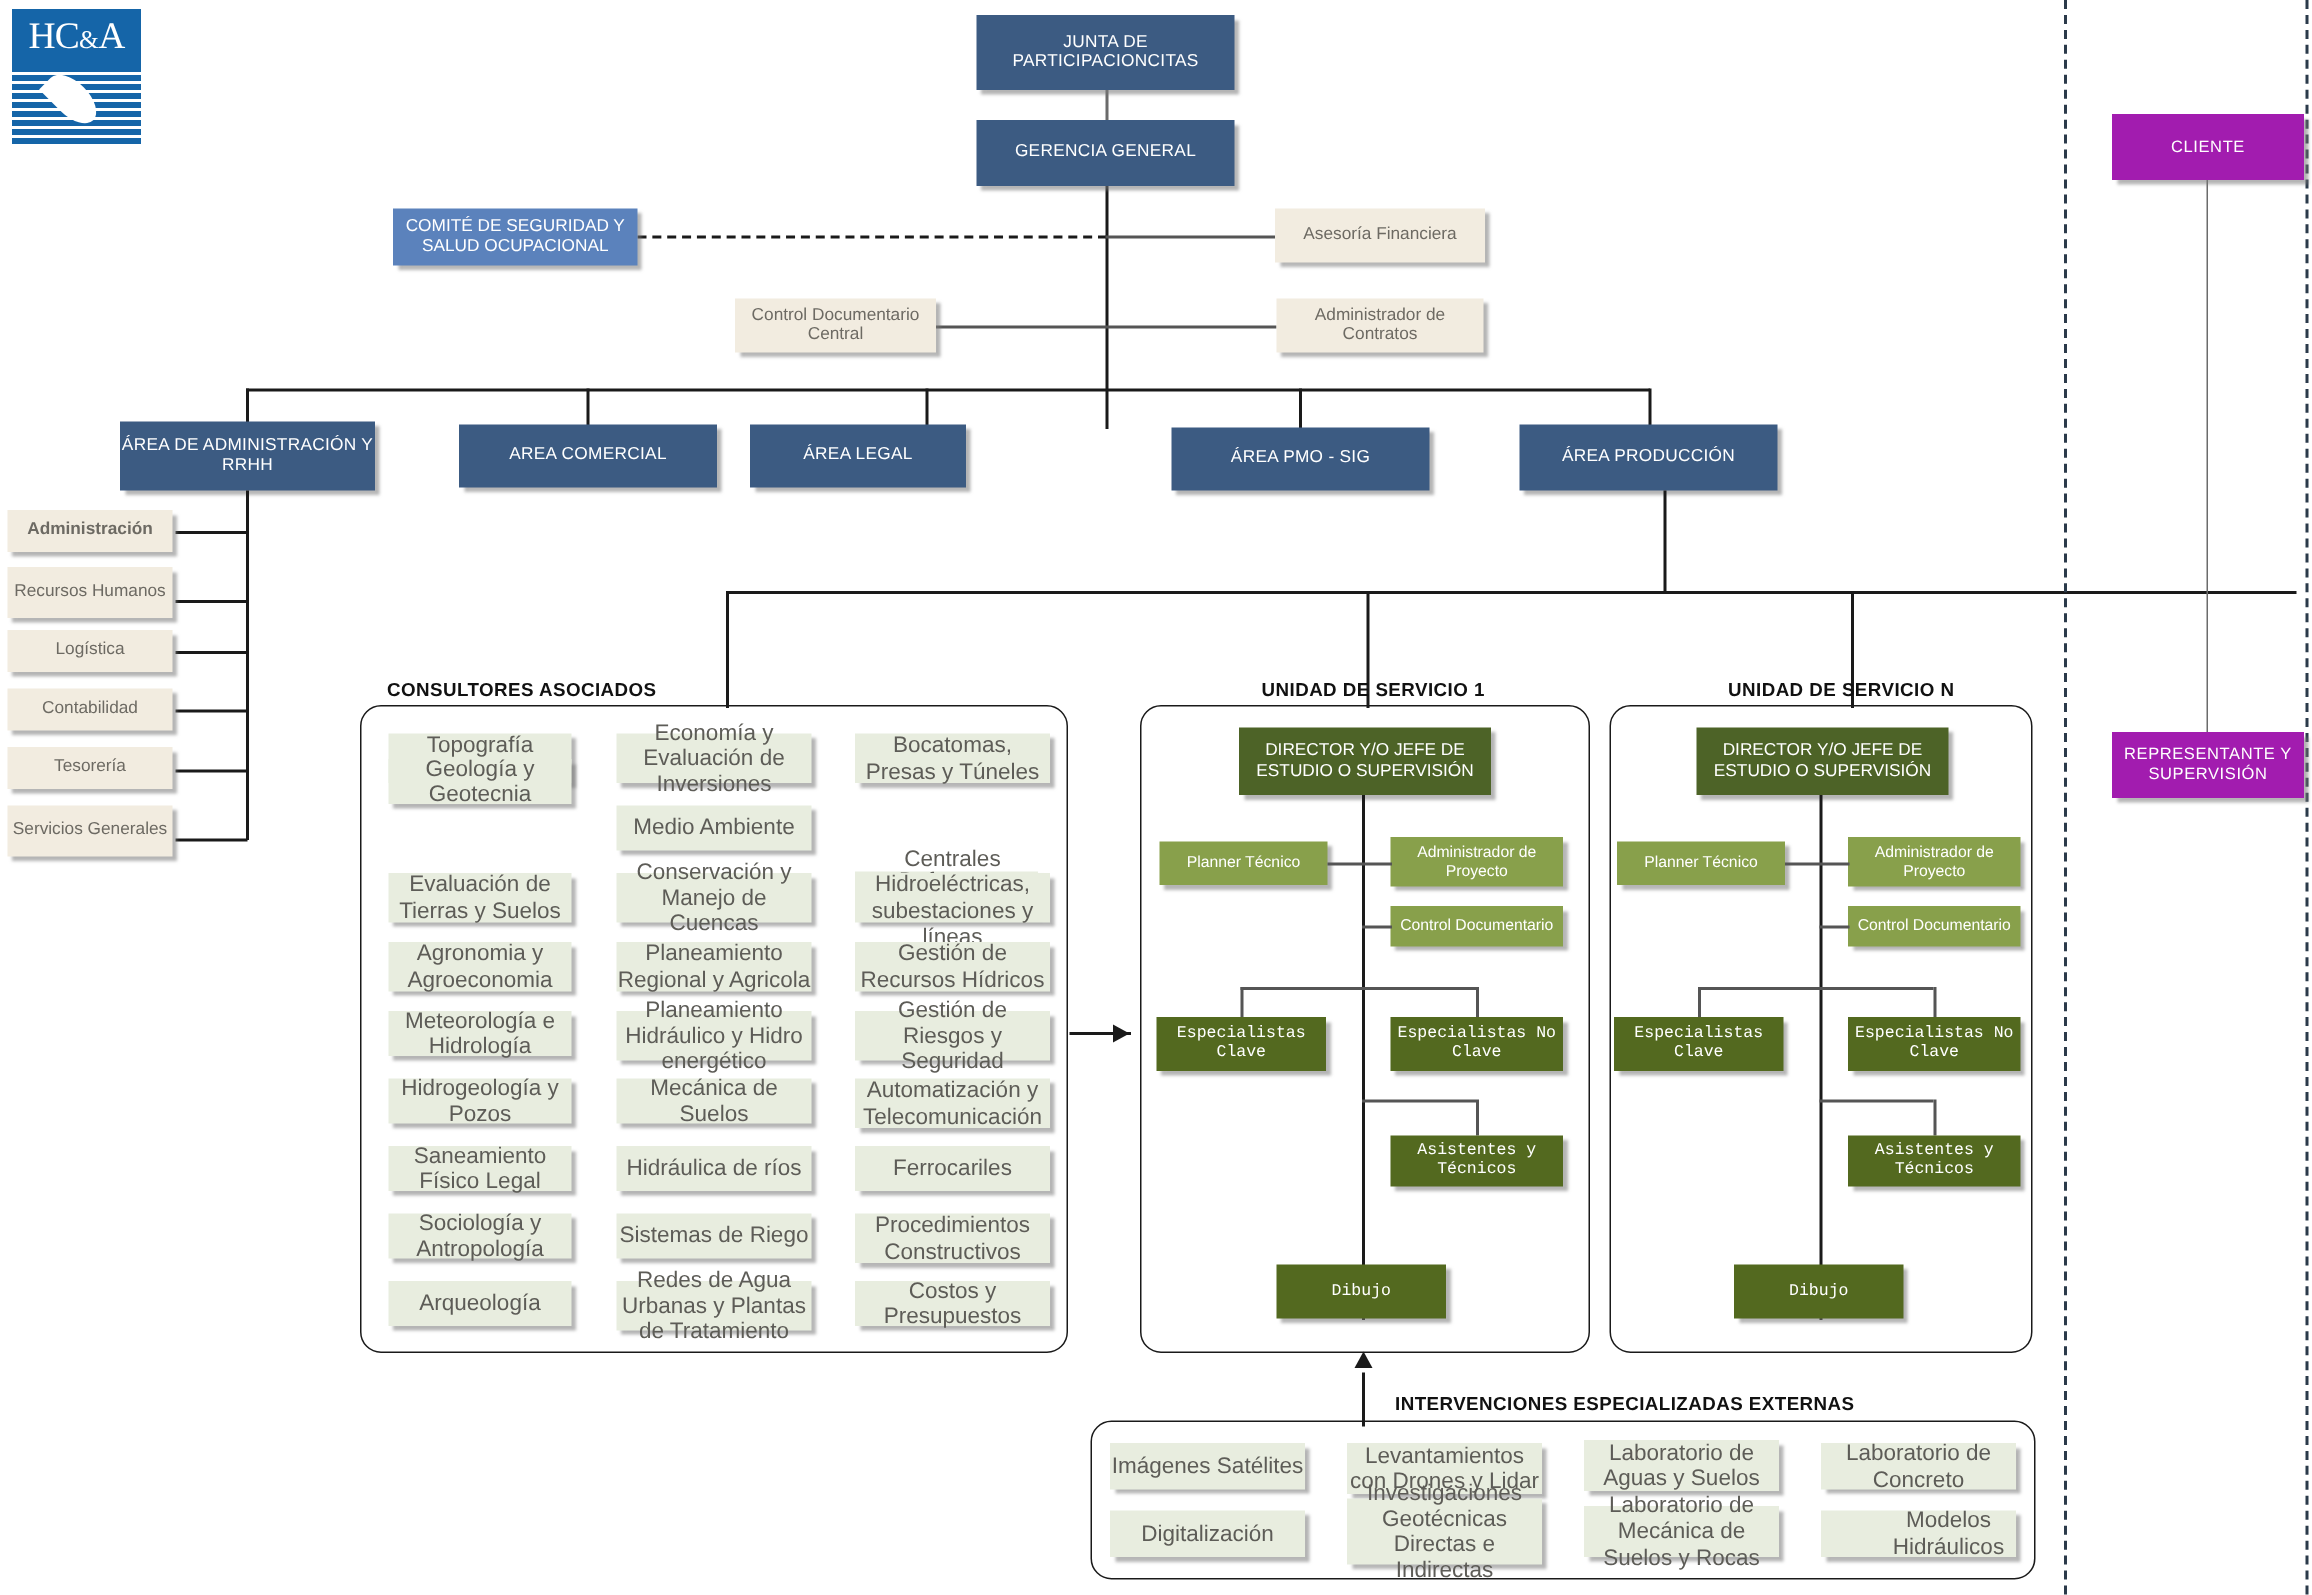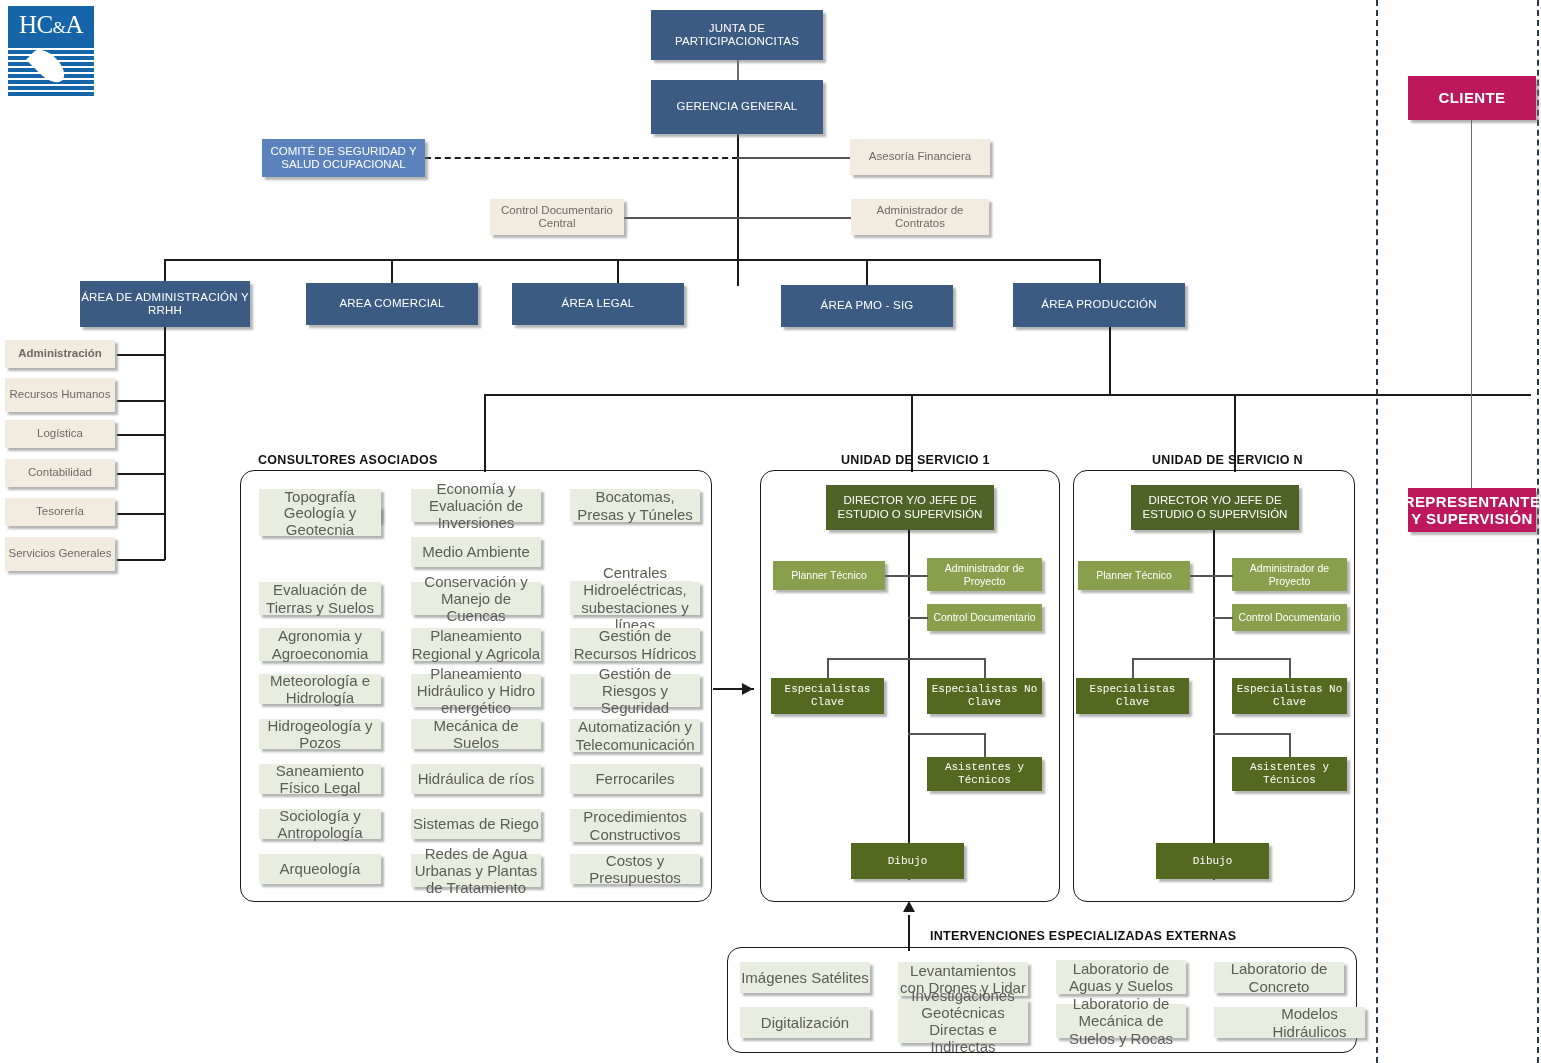--- a/index.html
+++ b/index.html
@@ -8,21 +8,21 @@
        -webkit-font-smoothing:antialiased;overflow:hidden;}
 
   
   .box{position:absolute;box-sizing:border-box;display:flex;
        align-items:center;justify-content:center;text-align:center;
        line-height:1.15;box-shadow:3px 3px 2px rgba(120,120,120,.55);}
 
   .b-navy{background:#3c5b82;color:#fff;font-size:11.5px;letter-spacing:.2px;}
   .b-blue{background:#5b82bc;color:#fff;font-size:11.5px;}
   .b-cream{background:#f2ece0;color:#6d6a63;font-size:11.5px;}
-  .b-gray{background:#be185d;color:#fff;font-size:15px;font-weight:bold;letter-spacing:.4px;}
+  .b-gray{background:#a21caf;color:#fff;font-size:11px;font-weight:normal;letter-spacing:.4px;}
   .b-cons{background:#e8eddf;color:#5d5c57;font-size:15px;}
   .b-olive{background:#88a04b;color:#fff;font-size:10.5px;}
   .b-olive-d{background:#53691f;color:#fff;font-size:11px;font-family:Liberation Mono, monospace;}
   .b-dir{background:#4d6327;color:#fff;font-size:11.5px;}
 
   
   .ln{position:absolute;background:#1a1a1a;}
   .ln-h{height:1.6px;}
   .ln-v{width:1.6px;}
   .ln-thin{background:#555;}
@@ -81,21 +81,21 @@
 <div class="ln ln-h" style="left:164px;top:259px;width:936px;"></div>
 <div class="ln ln-v" style="left:164px;top:259px;height:28px;"></div>
 <div class="ln ln-v" style="left:391px;top:259px;height:28px;"></div>
 <div class="ln ln-v" style="left:617px;top:259px;height:28px;"></div>
 <div class="ln ln-v" style="left:866px;top:259px;height:28px;"></div>
 <div class="ln ln-v" style="left:1099px;top:259px;height:28px;"></div>
 
 <div class="box b-navy" style="left:651px;top:10px;width:172px;height:50px;">
   <span>JUNTA DE PARTICIPACIONCITAS</span>
 </div>
-<div class="box b-navy" style="left:651px;top:80px;width:172px;height:54px;">
+<div class="box b-navy" style="left:651px;top:80px;width:172px;height:44px;">
   <span>GERENCIA GENERAL</span>
 </div>
 <div class="box b-blue" style="left:262px;top:139px;width:163px;height:38px;">
   <span>COMITÉ DE SEGURIDAD Y SALUD OCUPACIONAL</span>
 </div>
 <div class="box b-cream" style="left:850px;top:139px;width:140px;height:36px;">
   <span>Asesoría Financiera</span>
 </div>
 <div class="box b-cream" style="left:490px;top:199px;width:134px;height:36px;">
   <span>Control Documentario Central</span>
@@ -103,21 +103,21 @@
 <div class="box b-cream" style="left:851px;top:199px;width:138px;height:36px;">
   <span>Administrador de Contratos</span>
 </div>
 
 <div class="box b-navy" style="left:80px;top:281px;width:170px;height:46px;">
   <span>ÁREA DE ADMINISTRACIÓN Y RRHH</span>
 </div>
 <div class="box b-navy" style="left:306px;top:283px;width:172px;height:42px;">
   <span>AREA COMERCIAL</span>
 </div>
-<div class="box b-navy" style="left:512px;top:283px;width:172px;height:42px;align-items:center;">
+<div class="box b-navy" style="left:500px;top:283px;width:144px;height:42px;align-items:center;">
   <span>ÁREA LEGAL</span>
 </div>
 <div class="box b-navy" style="left:781px;top:285px;width:172px;height:42px;">
   <span>ÁREA PMO - SIG</span>
 </div>
 <div class="box b-navy" style="left:1013px;top:283px;width:172px;height:44px;">
   <span>ÁREA PRODUCCIÓN</span>
 </div>
 
 <div class="ln ln-v" style="left:164px;top:327px;height:233px;"></div>
@@ -349,21 +349,21 @@
 
 <div class="box b-cons" style="left:740px;top:1007px;width:130px;height:31px;">
     <span>Digitalización</span>
   </div>
 <div class="box b-cons" style="left:898px;top:999px;width:130px;height:44px;">
     <span>Investigaciones Geotécnicas Directas e Indirectas</span>
   </div>
 <div class="box b-cons" style="left:1056px;top:1004px;width:130px;height:34px;">
     <span>Laboratorio de Mecánica de Suelos y Rocas</span>
   </div>
-<div class="box b-cons" style="left:1214px;top:1007px;width:151px;height:31px;padding-left:40px;">
+<div class="box b-cons" style="left:1214px;top:1007px;width:130px;height:31px;padding-left:40px;">
     <span>Modelos Hidráulicos</span>
   </div>
 
 <div class="dashed-v" style="left:1376px;top:0px;height:1063px;"></div>
 <div class="dashed-v" style="left:1537px;top:0px;height:1063px;"></div>
 
 <div class="ln ln-v ln-gray" style="left:1471px;top:120px;height:370px;width:1.4px;"></div>
 
 <div class="box b-gray" style="left:1408px;top:76px;width:128px;height:44px;">
   <span>CLIENTE</span>

